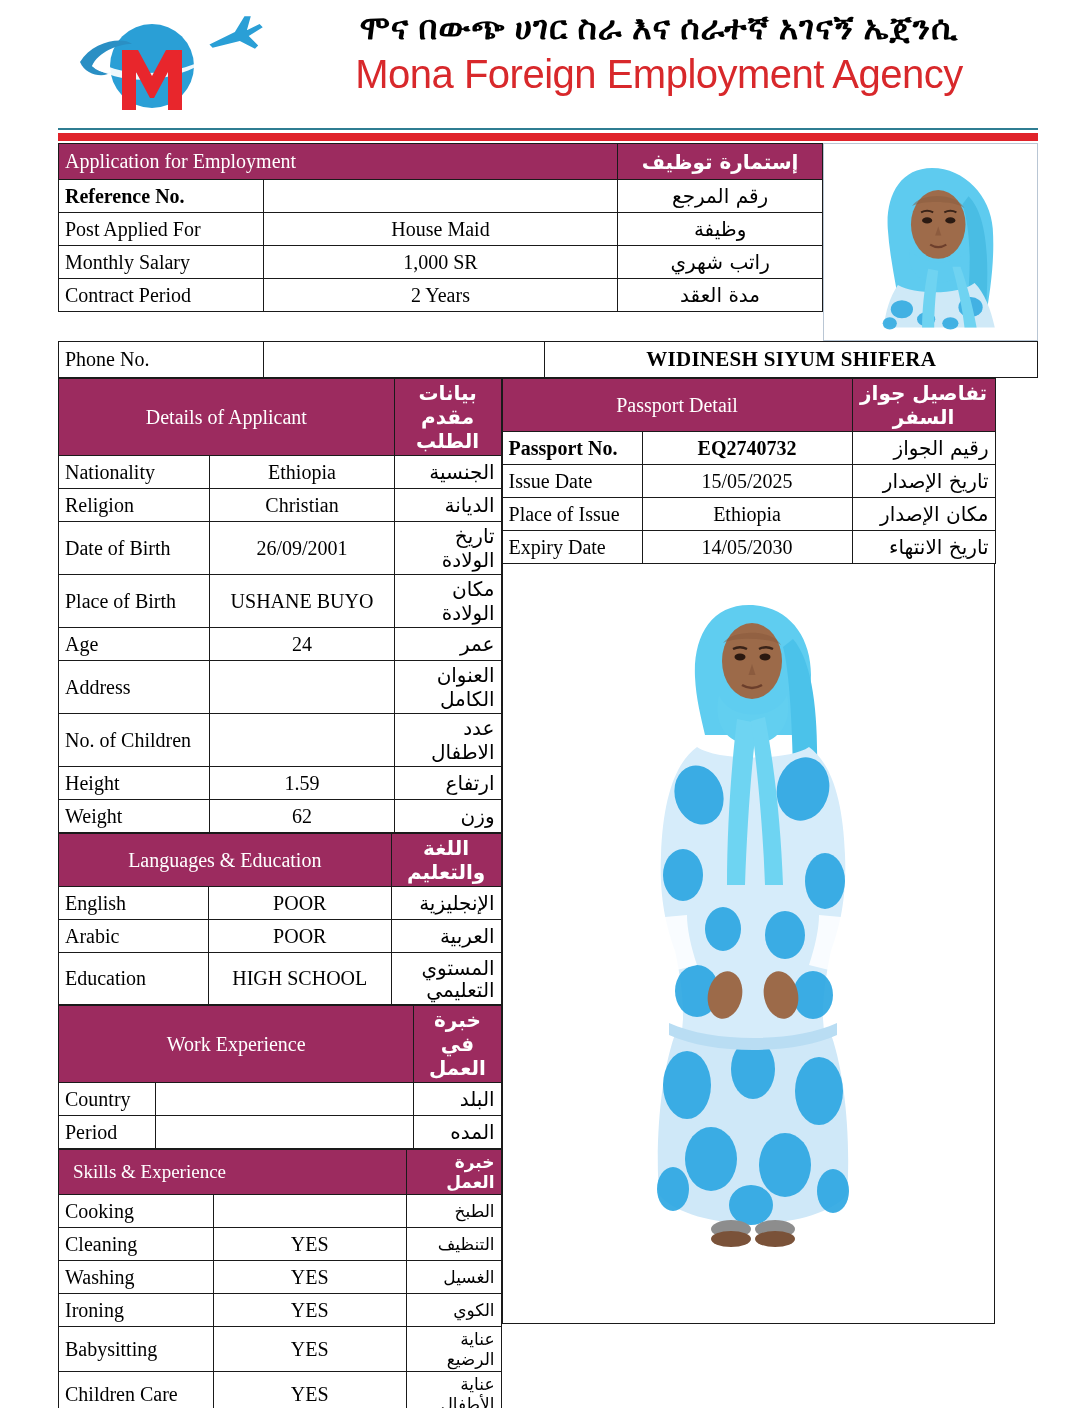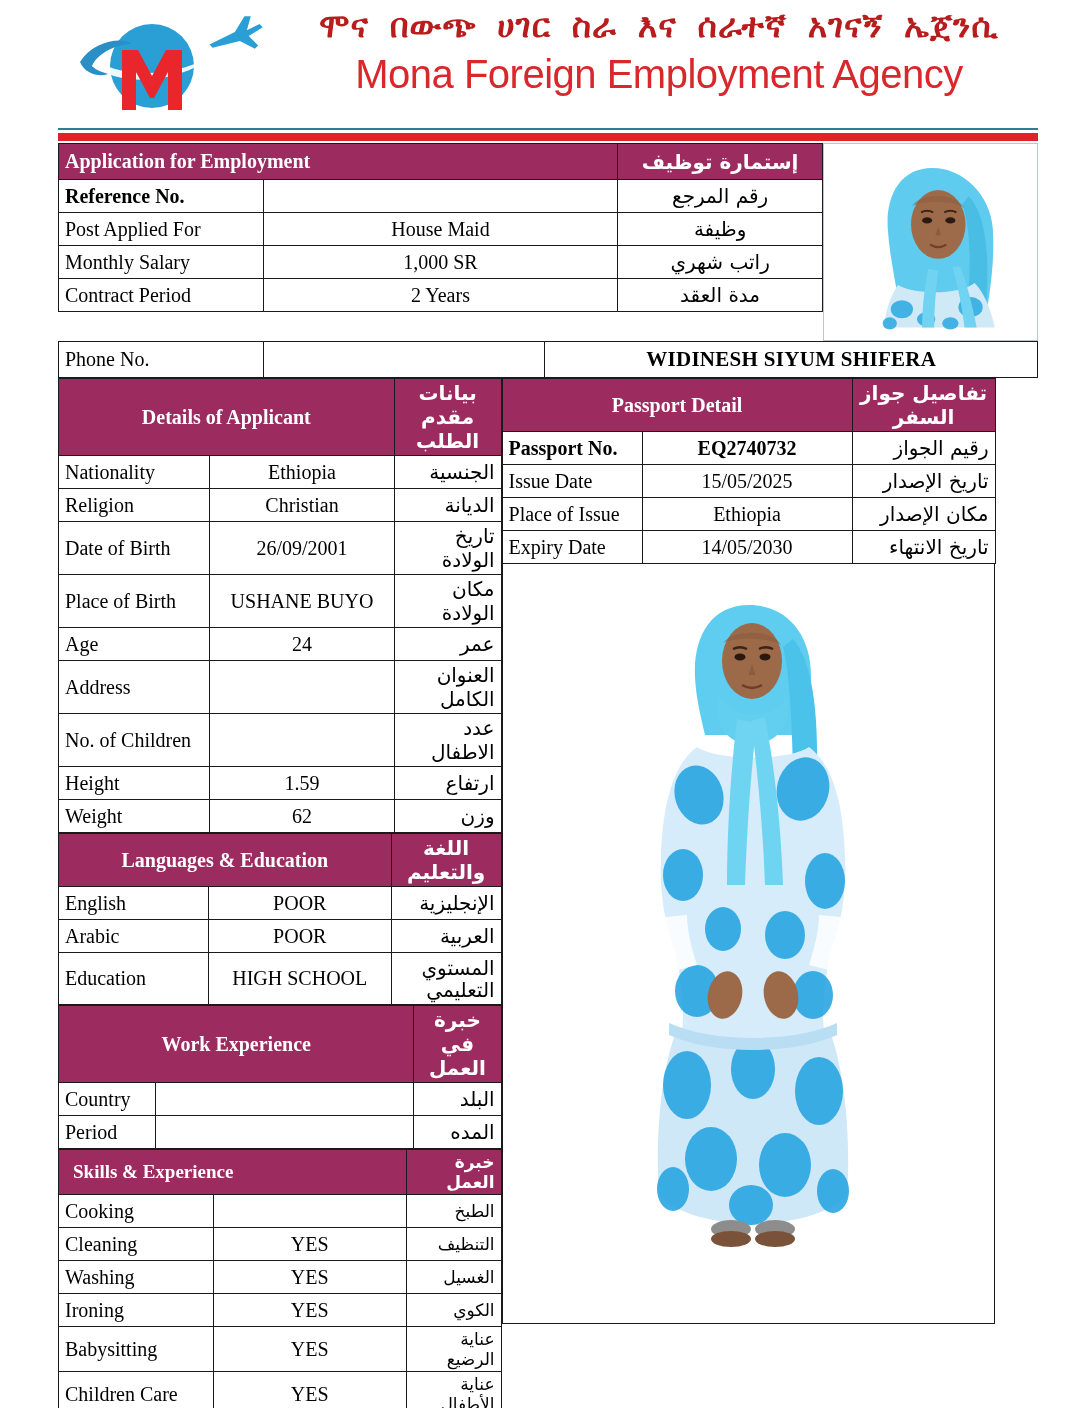--- a/index.html
+++ b/index.html
@@ -26,24 +26,24 @@
     left: 74px; top: 14px;
     width: 190px; height: 104px;
   }
   .header-text {
     position: absolute;
     left: 258px; top: 8px;
     right: 28px;
     text-align: center;
   }
   .amharic-line {
-    font-family: Liberation Mono, monospace;
+    font-family: Liberation Serif, serif;
     font-size: 33px;
     font-weight: bold;
-    color: #b91c1c;
+    color: #000000;
     letter-spacing: 1px;
     line-height: 1.25;
     white-space: nowrap;
   }
   .english-line {
     font-family: "Liberation Sans", sans-serif;
     font-size: 40px;
     font-weight: normal;
     color: #d8282b;
     line-height: 1.15;
@@ -84,21 +84,21 @@
     background: #fff;
   }
   .hdr-band td {
     background: #9c2b5f !important;
     color: #ffffff;
     border: 1.5px solid #1a1a1a;
     height: 36px;
   }
   .hdr-en {
     font-family: "Liberation Serif", serif;
-    font-weight: bold;
+    font-weight: normal;
     font-size: 23px;
   }
   .hdr-ar {
     font-family: "DejaVu Sans", "Liberation Sans", sans-serif;
     font-weight: bold;
     font-size: 19px;
     direction: rtl;
   }
   .ar {
     font-family: "DejaVu Sans", "Liberation Sans", sans-serif;

